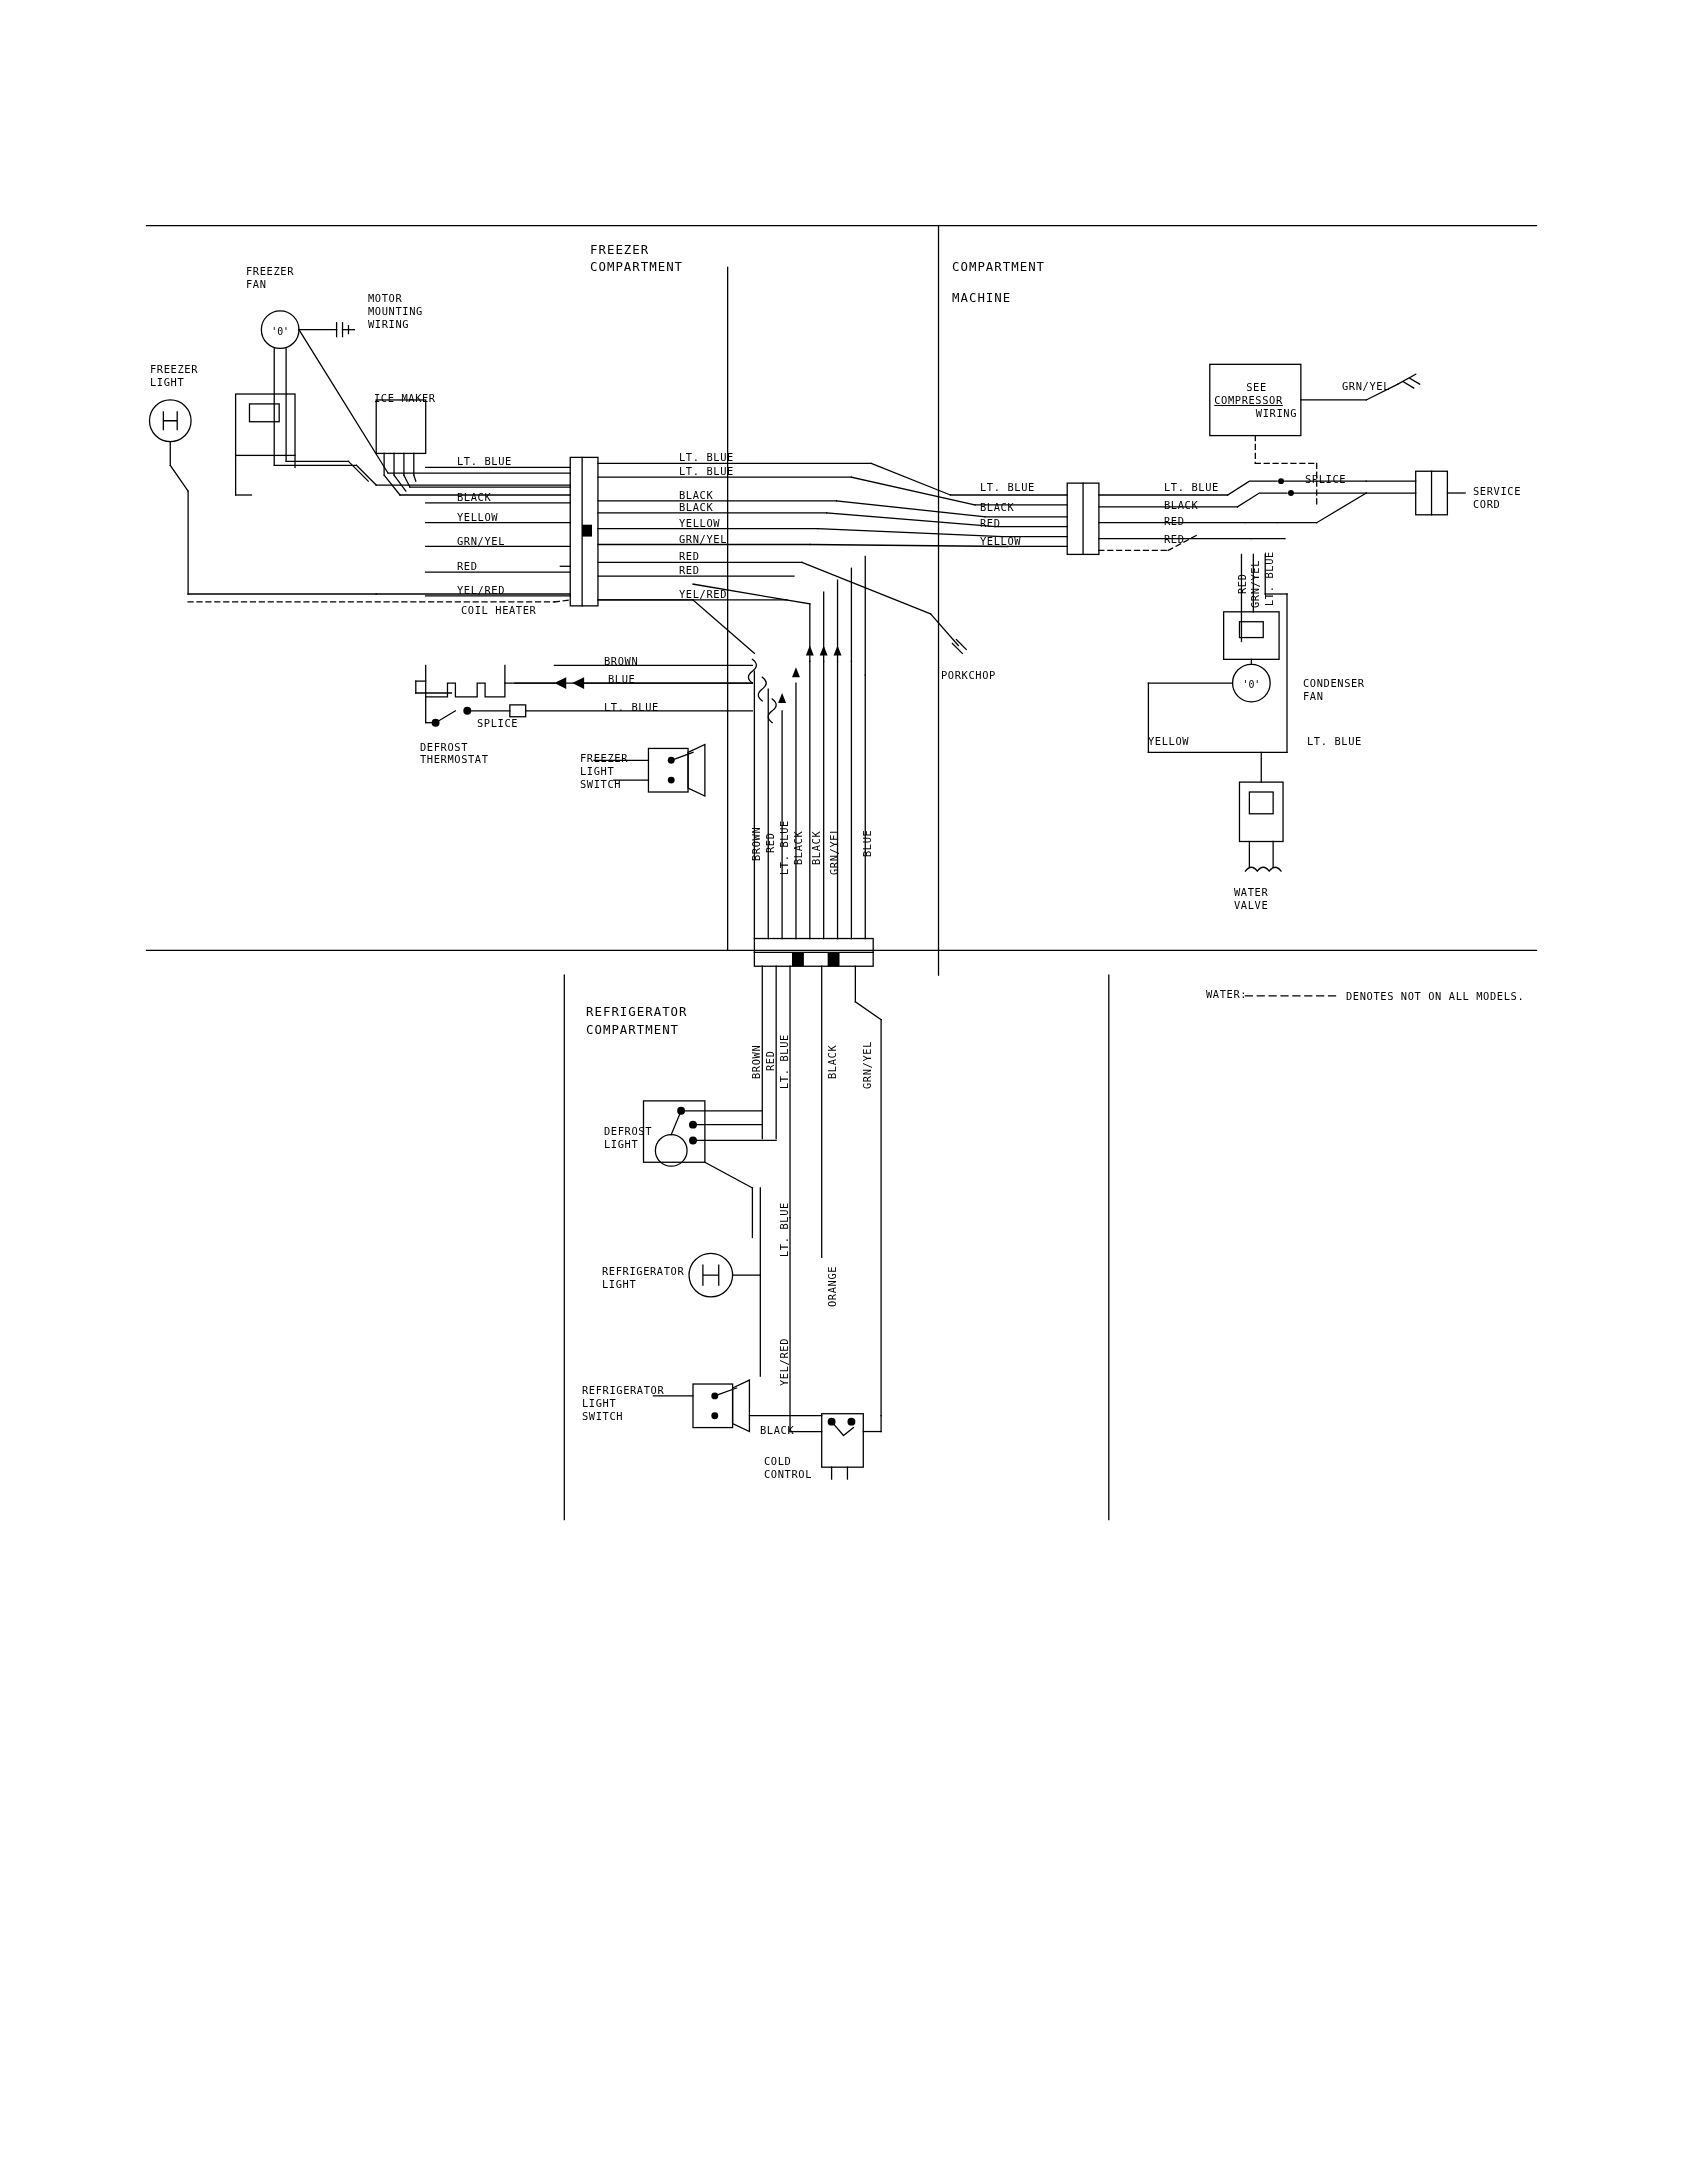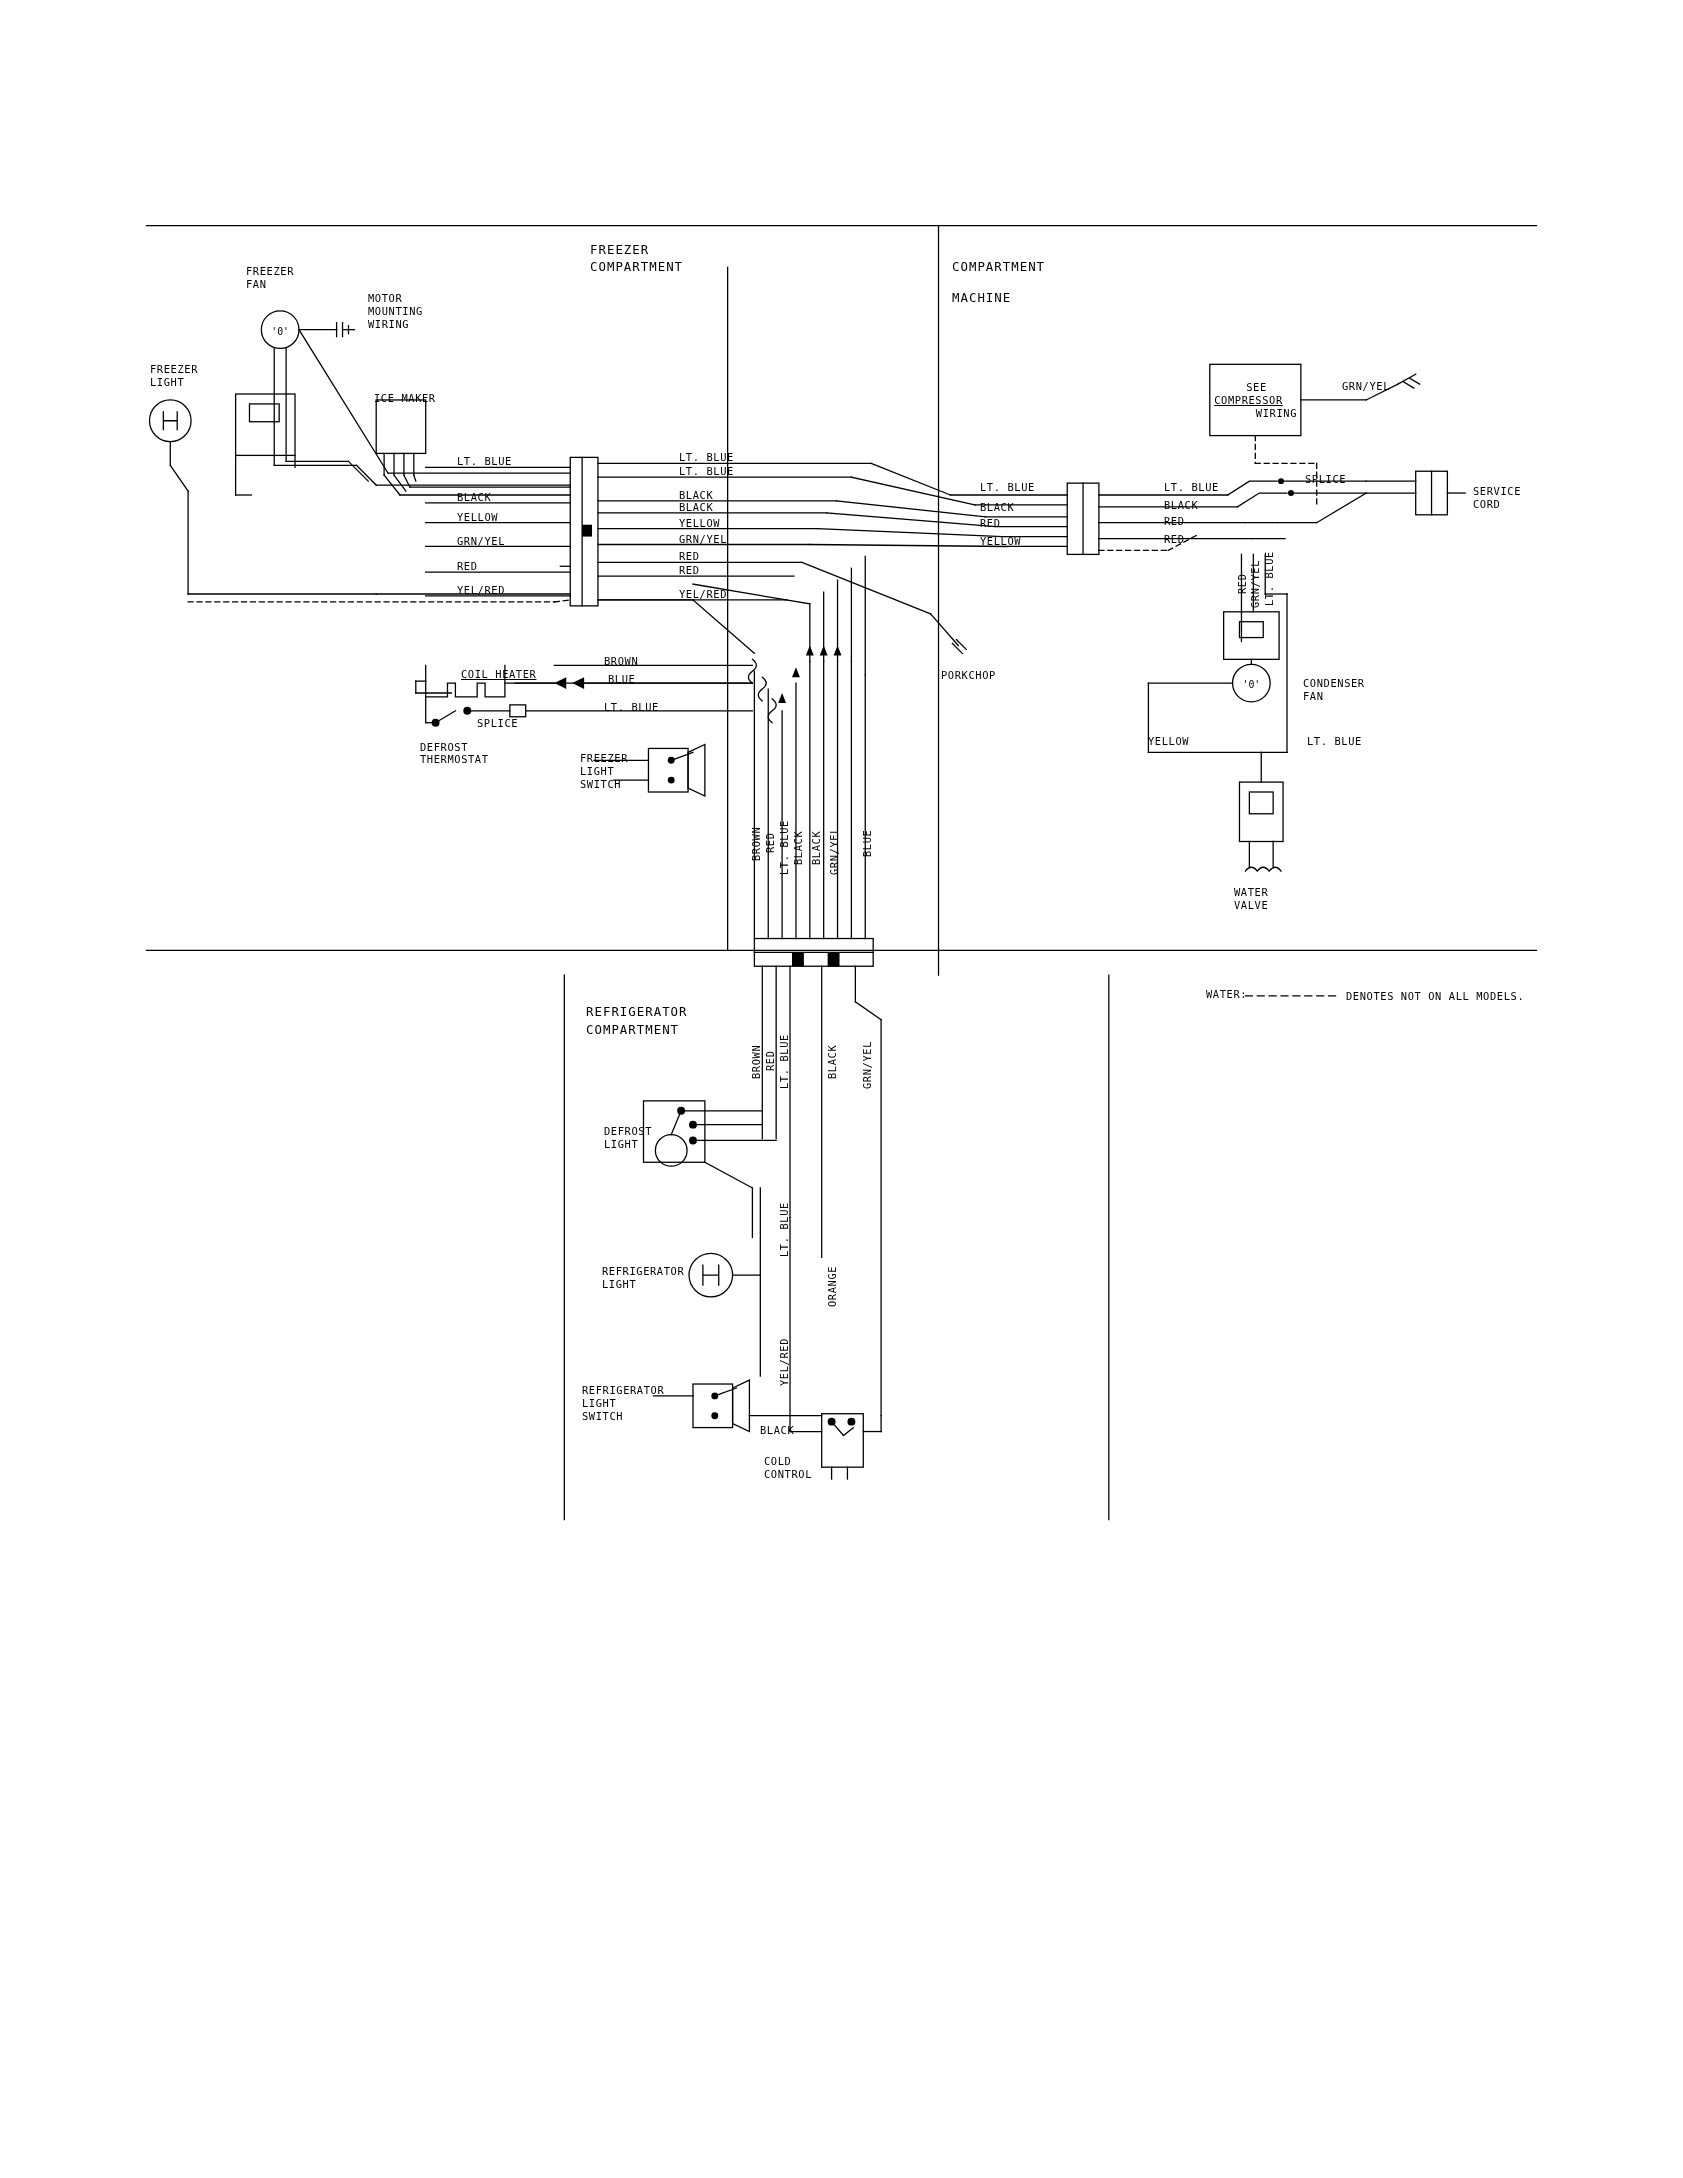--- a/index.html
+++ b/index.html
@@ -399,21 +399,21 @@
   <div class="lbl" style="left:1148px; top:735px;">YELLOW</div>
   <div class="lbl" style="left:1307px; top:735px;">LT. BLUE</div>
 
   <div class="lbl" style="left:1234px; top:886px;">WATER</div>
   <div class="lbl" style="left:1234px; top:899px;">VALVE</div>
 
   <div class="lbl vert" style="left:1236px; top:594px;">RED</div>
   <div class="lbl vert" style="left:1249px; top:608px;">GRN/YEL</div>
   <div class="lbl vert" style="left:1263px; top:606px;">LT. BLUE</div>
 
-  <div class="lbl" style="left:461px; top:668px;text-decoration:underline;">COIL HEATER</div>
+  <div class="lbl" style="left:461px; top:604px;">COIL HEATER</div>
   <div class="lbl" style="left:604px; top:655px;">BROWN</div>
   <div class="lbl" style="left:608px; top:673px;">BLUE</div>
   <div class="lbl" style="left:604px; top:701px;">LT. BLUE</div>
 
   <div class="lbl" style="left:477px; top:717px;">SPLICE</div>
 
   <div class="lbl" style="left:420px; top:741px;">DEFROST</div>
   <div class="lbl" style="left:420px; top:753px;">THERMOSTAT</div>
 
   <div class="lbl" style="left:580px; top:752px;">FREEZER</div>

